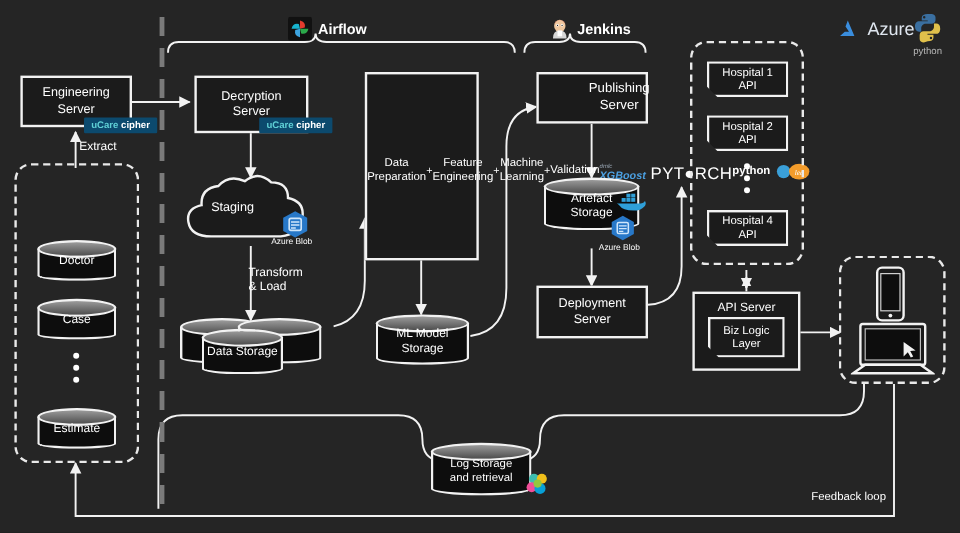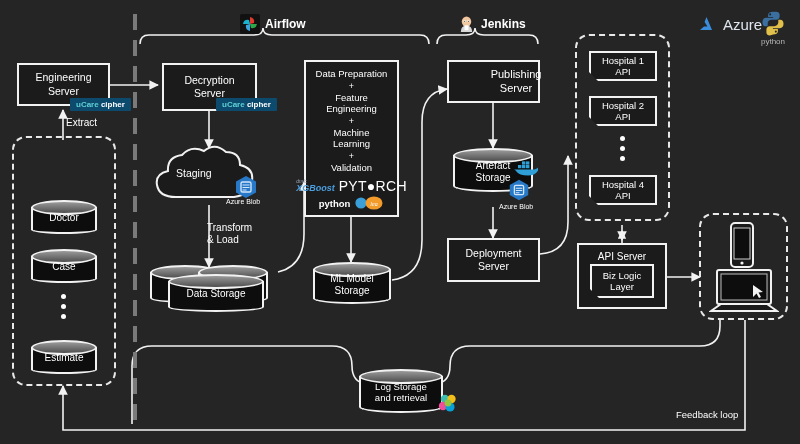--- a/index.html
+++ b/index.html
@@ -68,21 +68,21 @@
   .toolhdr .nm{color:#fff;}
 
   
   .cap{position:absolute;font-size:7px;color:#fff;white-space:nowrap;}
 
   .dots{position:absolute;display:flex;flex-direction:column;align-items:center;gap:5px;}
   .dots i{width:5px;height:5px;border-radius:50%;background:#fff;display:block;}
 
   .prep{
     position:absolute;box-sizing:border-box;border:2px solid #f2f2f2;background:#1b1b1b;
-    display:flex;flex-direction:column;align-items:center;justify-content:flex-start;
+    display:flex;flex-direction:row;align-items:center;justify-content:flex-start;
     padding-top:6px;
   }
   .prep .ln{font-size:9.5px;color:#fff;text-align:center;line-height:1.22;}
   .prep .pl{font-size:9px;color:#fff;margin:1px 0;}
   .logorow{display:flex;align-items:center;justify-content:center;gap:4px;margin-top:2px;}
 </style>
 </head>
 <body>
 
 <div id="canvas">
@@ -235,21 +235,21 @@
 &amp; Load</div>
 
   <div class="cyl" style="left:150px;top:265px;width:70px;height:38px;">
     <div class="body"></div>
       <div class="top"></div>
   </div>
   <div class="cyl" style="left:198px;top:265px;width:70px;height:38px;">
     <div class="body"></div>
       <div class="top"></div>
   </div>
-  <div class="cyl" style="left:168px;top:274px;width:96px;height:38px;">
+  <div class="cyl" style="left:168px;top:274px;width:68px;height:38px;">
     <div class="body"></div>
       <div class="top"></div>
     <div class="ctxt" style="font-size:10px;">Data Storage</div>
   </div>
 
   <div class="prep" style="left:304px;top:60px;width:95px;height:157px;">
     <div class="ln">Data Preparation</div>
     <div class="pl">+</div>
     <div class="ln" style="white-space:pre;">Feature
 Engineering</div>

